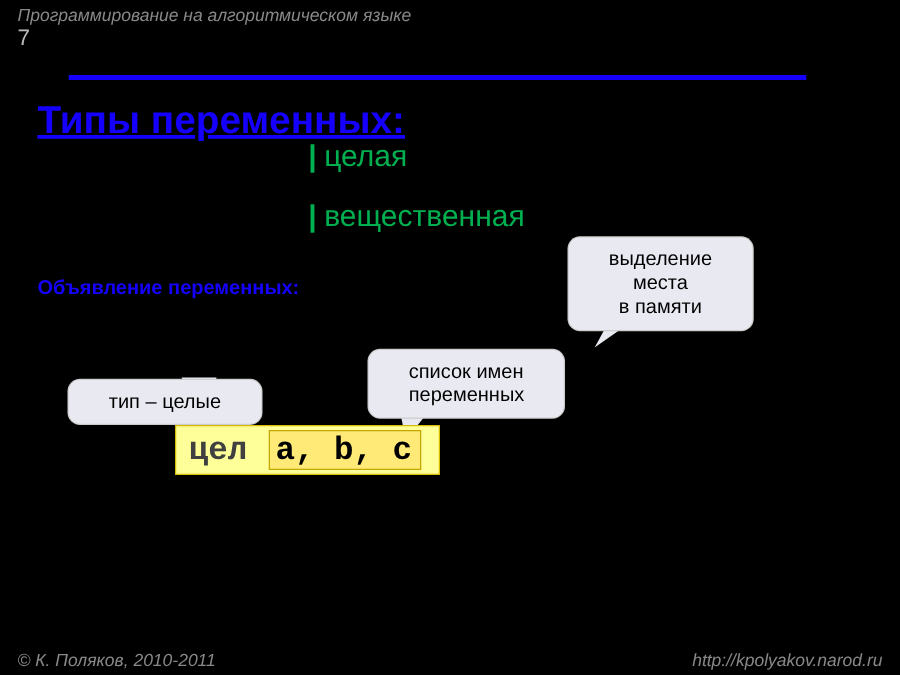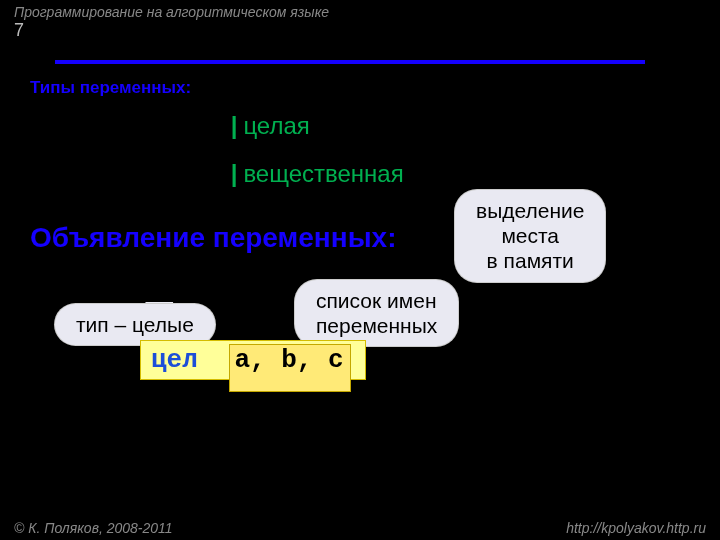--- a/index.html
+++ b/index.html
@@ -31,48 +31,49 @@
     left: 55px;
     width: 590px;
     height: 4px;
     background: #1500ff;
   }
   .h-types {
     position: absolute;
     top: 78px;
     left: 30px;
     color: #1500ff;
-    font-size: 17px;
+    font-size: 31px;
     font-weight: bold;
+    text-decoration: underline;
   }
   .type-row {
     position: absolute;
-    left: 172px;
+    left: 188px;
     font-size: 24px;
   }
   .type-row .bar { color: #00b050; font-weight: bold; margin-right: 6px; }
   .type-row .lbl { color: #00b050; }
   .type-key { color: #fff; font-weight: bold; display: inline-block; min-width: 52px; }
   .type1 { top: 112px; }
   .type2 { top: 146px; margin-top: 14px; }
   .h-decl {
     position: absolute;
     top: 222px;
     left: 30px;
     color: #1500ff;
-    font-size: 28px;
+    font-size: 16px;
     font-weight: bold;
   }
   .callout {
     position: absolute;
     background: #e9e9f2;
     color: #000;
-    font-size: 21px;
-    border-radius: 22px;
-    padding: 8px 21px;
+    font-size: 16px;
+    border-radius: 9px;
+    padding: 8px 32px;
     line-height: 1.2;
     box-shadow: 0 0 0 1px #ccc;
   }
   .callout-tip {
     position: absolute;
     width: 0; height: 0;
   }
   .co-type { top: 268px; left: 55px; margin-top: 36px; }
   .co-type-tip {
     top: 302px; left: 150px;
@@ -102,26 +103,26 @@
     top: 340px;
     left: 140px;
     background: #ffff99;
     border: 1px solid #d4bc00;
     color: #000;
     font-family: "Courier New", monospace;
     font-size: 26px;
     font-weight: bold;
     padding: 4px 14px 4px 10px;
   }
-  .code-box .kw { color: #1d4ed8; }
+  .code-box .kw { color: #404040; }
   .code-box .hl {
     background: #ffea77;
     border: 1px solid #c4a800;
-    padding: 0 6px 16px 4px;
-    margin-left: 16px;
+    padding: 0 6px 0 4px;
+    margin-left: 2px;
   }
   .footer {
     position: absolute;
     bottom: 4px;
     left: 0;
     width: 100%;
     display: flex;
     justify-content: space-between;
     padding: 0 14px;
     color: #888;
@@ -166,15 +167,15 @@
 <div class="callout co-list">
   <span>список имен<br>переменных</span>
 </div>
 
 <div class="code-box">
   <span class="kw">цел</span>
   <span class="hl">a, b, c</span>
 </div>
 
 <div class="footer">
-  <span>© К. Поляков, 2008-2011</span>
-  <span>http://kpolyakov.http.ru</span>
+  <span>© К. Поляков, 2010-2011</span>
+  <span>http://kpolyakov.narod.ru</span>
 </div>
 
 </body></html>

